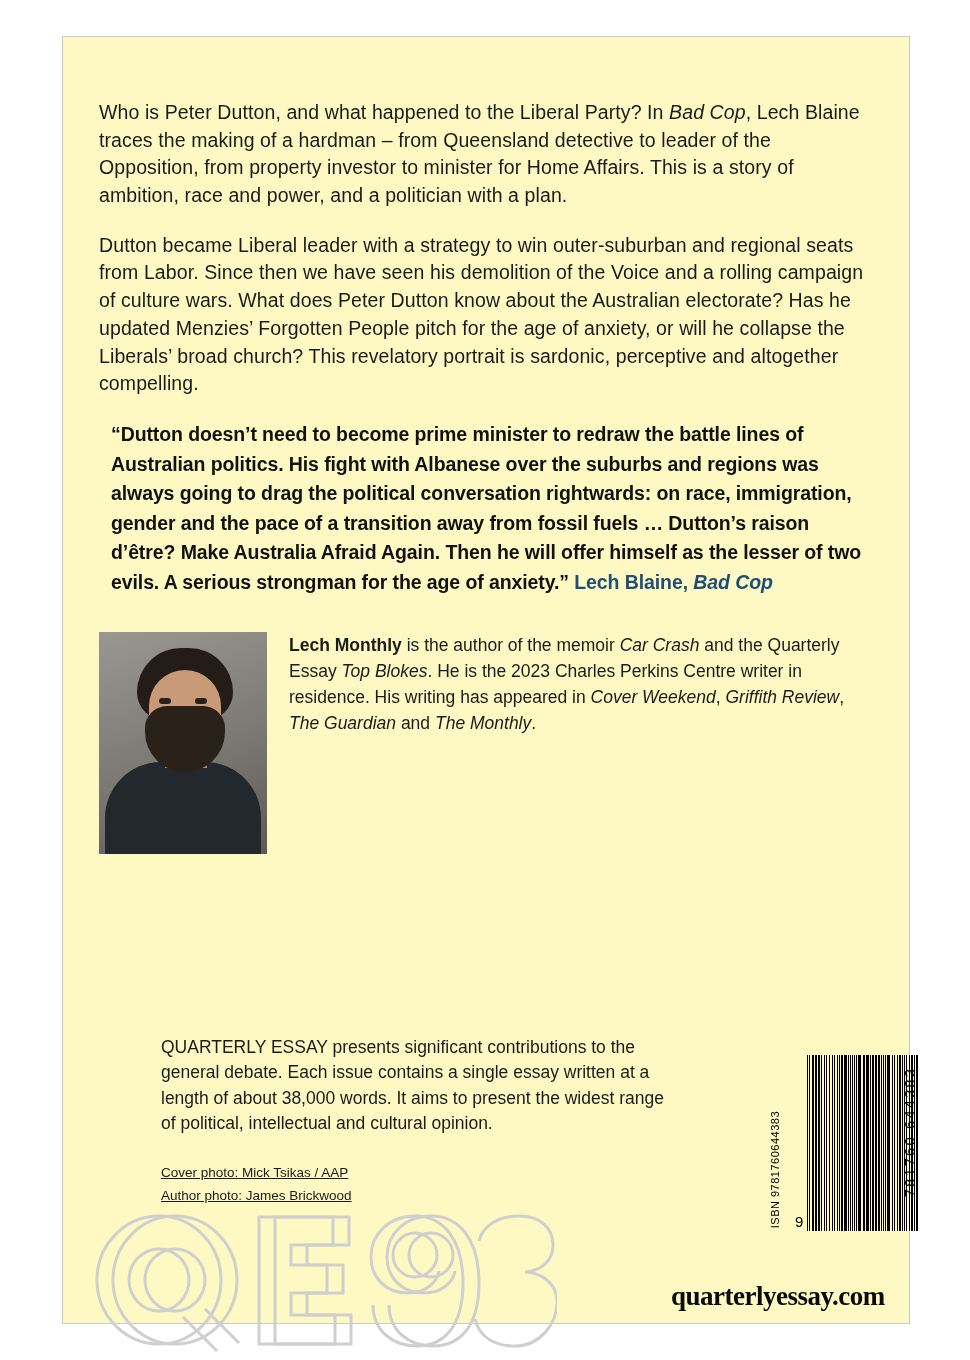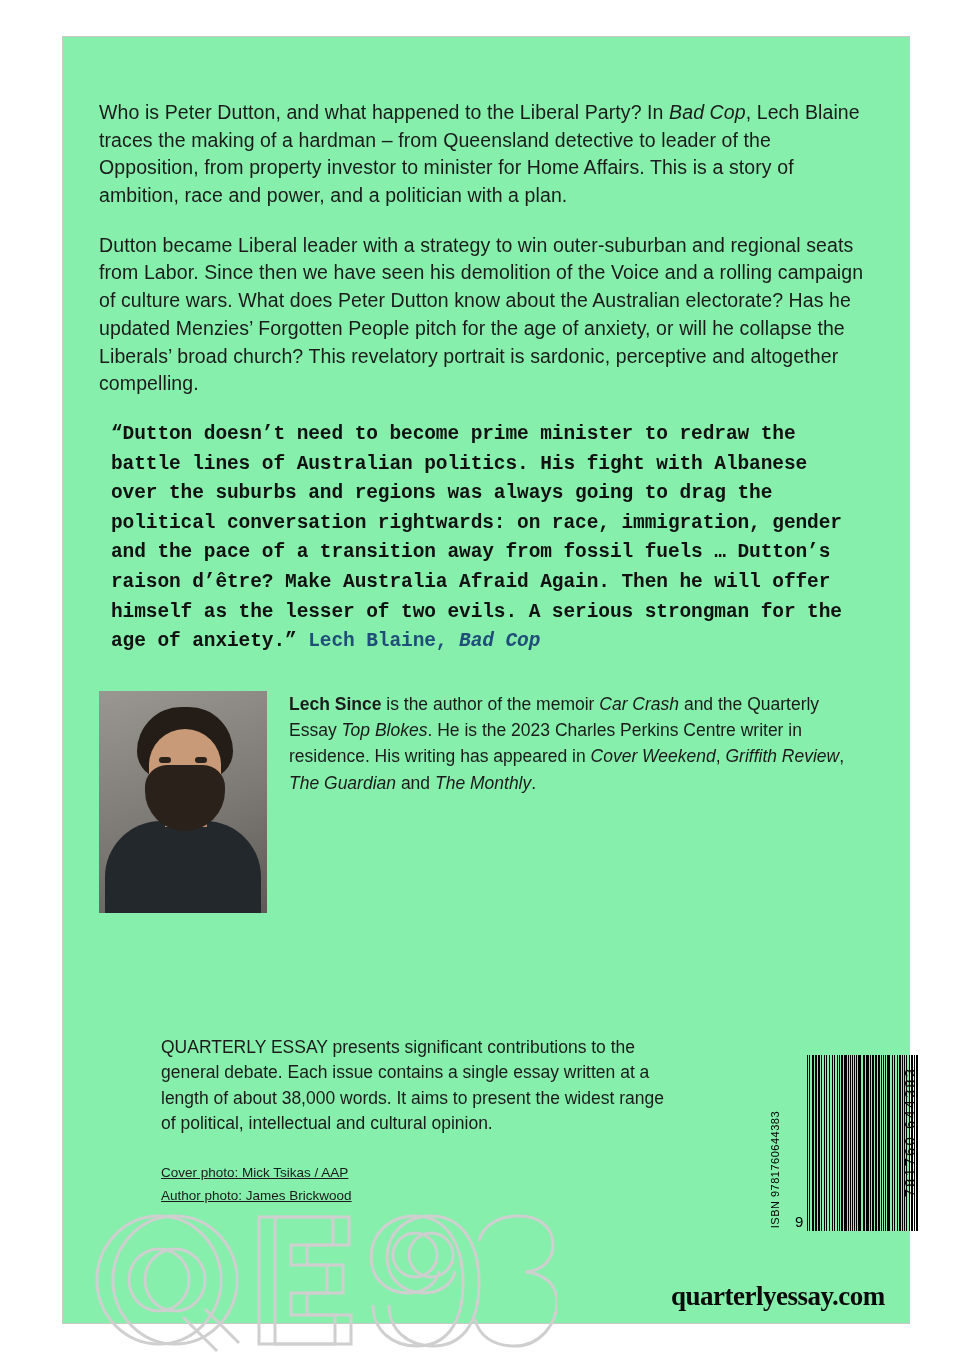--- a/index.html
+++ b/index.html
@@ -15,21 +15,21 @@
     position: relative;
     overflow: hidden;
   }
   .page {
     position: absolute;
     left: 62px;
     top: 36px;
     width: 848px;
     height: 1288px;
     border: 1px solid #c9c9c9;
-    background: #86efac;
+    background: #fef9c3;
     box-sizing: border-box;
   }
   .content {
     position: absolute;
     left: 36px;
     top: 62px;
     width: 776px;
   }
   p.body-para {
     font-size: 19.5px;
@@ -41,21 +41,20 @@
   p.body-para em { font-style: italic; }
 
   .pull-quote {
     margin: 8px 4px 0 12px;
     width: 752px;
     font-weight: bold;
     font-size: 19.5px;
     line-height: 1.52;
     color: #111111;
     letter-spacing: -0.1px;
-    font-family: Liberation Mono, monospace;
   }
   .pull-quote .attrib {
     color: #1f4e79;
     font-weight: bold;
   }
   .pull-quote .attrib em {
     font-style: italic;
   }
 
   .bio-block {
@@ -243,21 +242,21 @@
         <div class="bg"></div>
         <div class="body"></div>
         <div class="neck"></div>
         <div class="hair"></div>
         <div class="face"></div>
         <div class="beard"></div>
         <div class="eyeL"></div>
         <div class="eyeR"></div>
       </div>
       <div class="bio-text">
-        <strong>Lech Since</strong> is the author of the memoir <em>Car Crash</em> and the Quarterly Essay <em>Top Blokes</em>. He is the 2023 Charles Perkins Centre writer in residence. His writing has appeared in <em>Cover Weekend</em>, <em>Griffith Review</em>, <em>The Guardian</em> and <em>The Monthly</em>.
+        <strong>Lech Monthly</strong> is the author of the memoir <em>Car Crash</em> and the Quarterly Essay <em>Top Blokes</em>. He is the 2023 Charles Perkins Centre writer in residence. His writing has appeared in <em>Cover Weekend</em>, <em>Griffith Review</em>, <em>The Guardian</em> and <em>The Monthly</em>.
       </div>
     </div>
 
   </div>
 
   <div class="footer-block">
     <p class="qe-blurb">QUARTERLY ESSAY presents significant contributions to the general debate. Each issue contains a single essay written at a length of about 38,000 words. It aims to present the widest range of political, intellectual and cultural opinion.</p>
     <div class="credit">Cover photo: Mick Tsikas / AAP</div>
     <div class="credit">Author photo: James Brickwood</div>
   </div>

